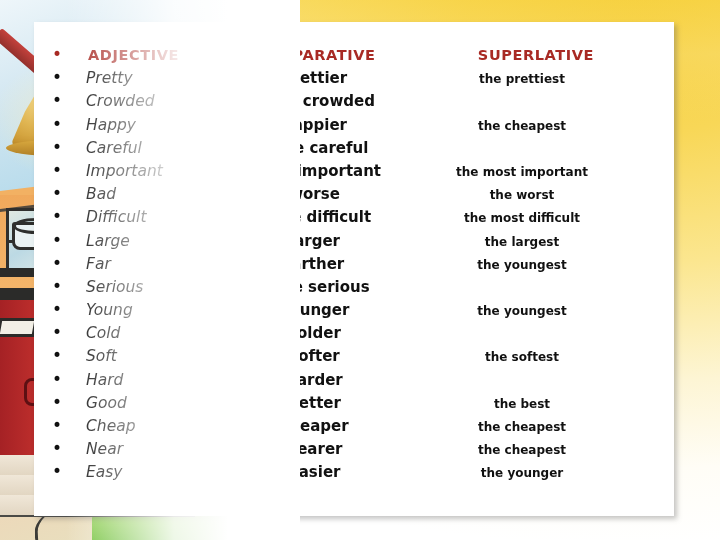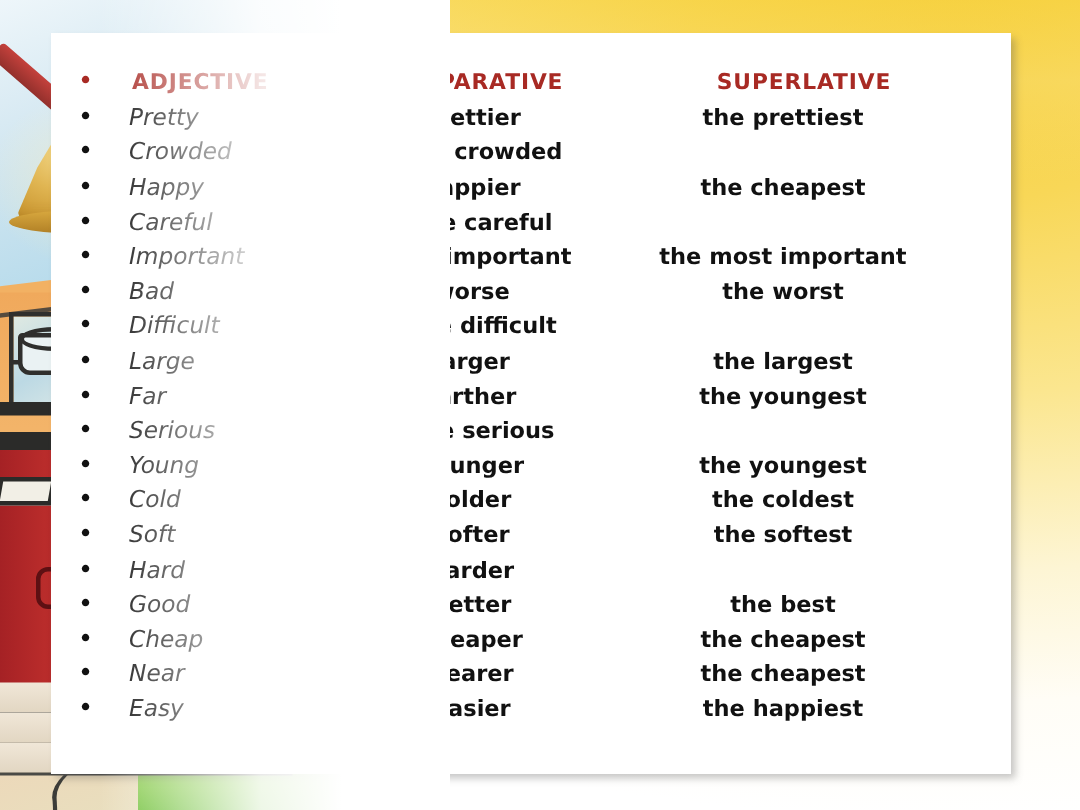--- a/index.html
+++ b/index.html
@@ -257,21 +257,21 @@
     text-align: center;
     font-size: 15px;
     font-weight: bold;
     color: #111111;
     white-space: nowrap;
   }
   .c-sup {
     width: 230px;
     flex: 0 0 230px;
     text-align: center;
-    font-size: 15px;
+    font-size: 12px;
     font-weight: bold;
     color: #111111;
     white-space: nowrap;
   }
 
   
   .row.header .c-bullet { color: #a82a24; }
   .row.header .c-adj {
     font-style: normal;
     font-weight: bold;
@@ -392,20 +392,21 @@
         <div class="row">
           <div class="c-bullet">•</div>
           <div class="c-adj">Bad</div>
           <div class="c-comp">worse</div>
           <div class="c-sup">the worst</div>
         </div>
         <div class="row">
           <div class="c-bullet">•</div>
           <div class="c-adj">Difficult</div>
           <div class="c-comp">more difficult</div>
+          <div class="c-sup">the most difficult</div>
         </div>
         <div class="row">
           <div class="c-bullet">•</div>
           <div class="c-adj">Large</div>
           <div class="c-comp">larger</div>
           <div class="c-sup">the largest</div>
         </div>
         <div class="row">
           <div class="c-bullet">•</div>
           <div class="c-adj">Far</div>
@@ -420,21 +421,20 @@
         <div class="row">
           <div class="c-bullet">•</div>
           <div class="c-adj">Young</div>
           <div class="c-comp">younger</div>
           <div class="c-sup">the youngest</div>
         </div>
         <div class="row">
           <div class="c-bullet">•</div>
           <div class="c-adj">Cold</div>
           <div class="c-comp">colder</div>
-          <div class="c-sup">the coldest</div>
         </div>
         <div class="row">
           <div class="c-bullet">•</div>
           <div class="c-adj">Soft</div>
           <div class="c-comp">softer</div>
           <div class="c-sup">the softest</div>
         </div>
         <div class="row">
           <div class="c-bullet">•</div>
           <div class="c-adj">Hard</div>
@@ -455,18 +455,18 @@
         <div class="row">
           <div class="c-bullet">•</div>
           <div class="c-adj">Near</div>
           <div class="c-comp">nearer</div>
           <div class="c-sup">the cheapest</div>
         </div>
         <div class="row">
           <div class="c-bullet">•</div>
           <div class="c-adj">Easy</div>
           <div class="c-comp">easier</div>
-          <div class="c-sup">the happiest</div>
+          <div class="c-sup">the younger</div>
         </div>
       </div>
   </div>
 
 </div>
 
 </body></html>

